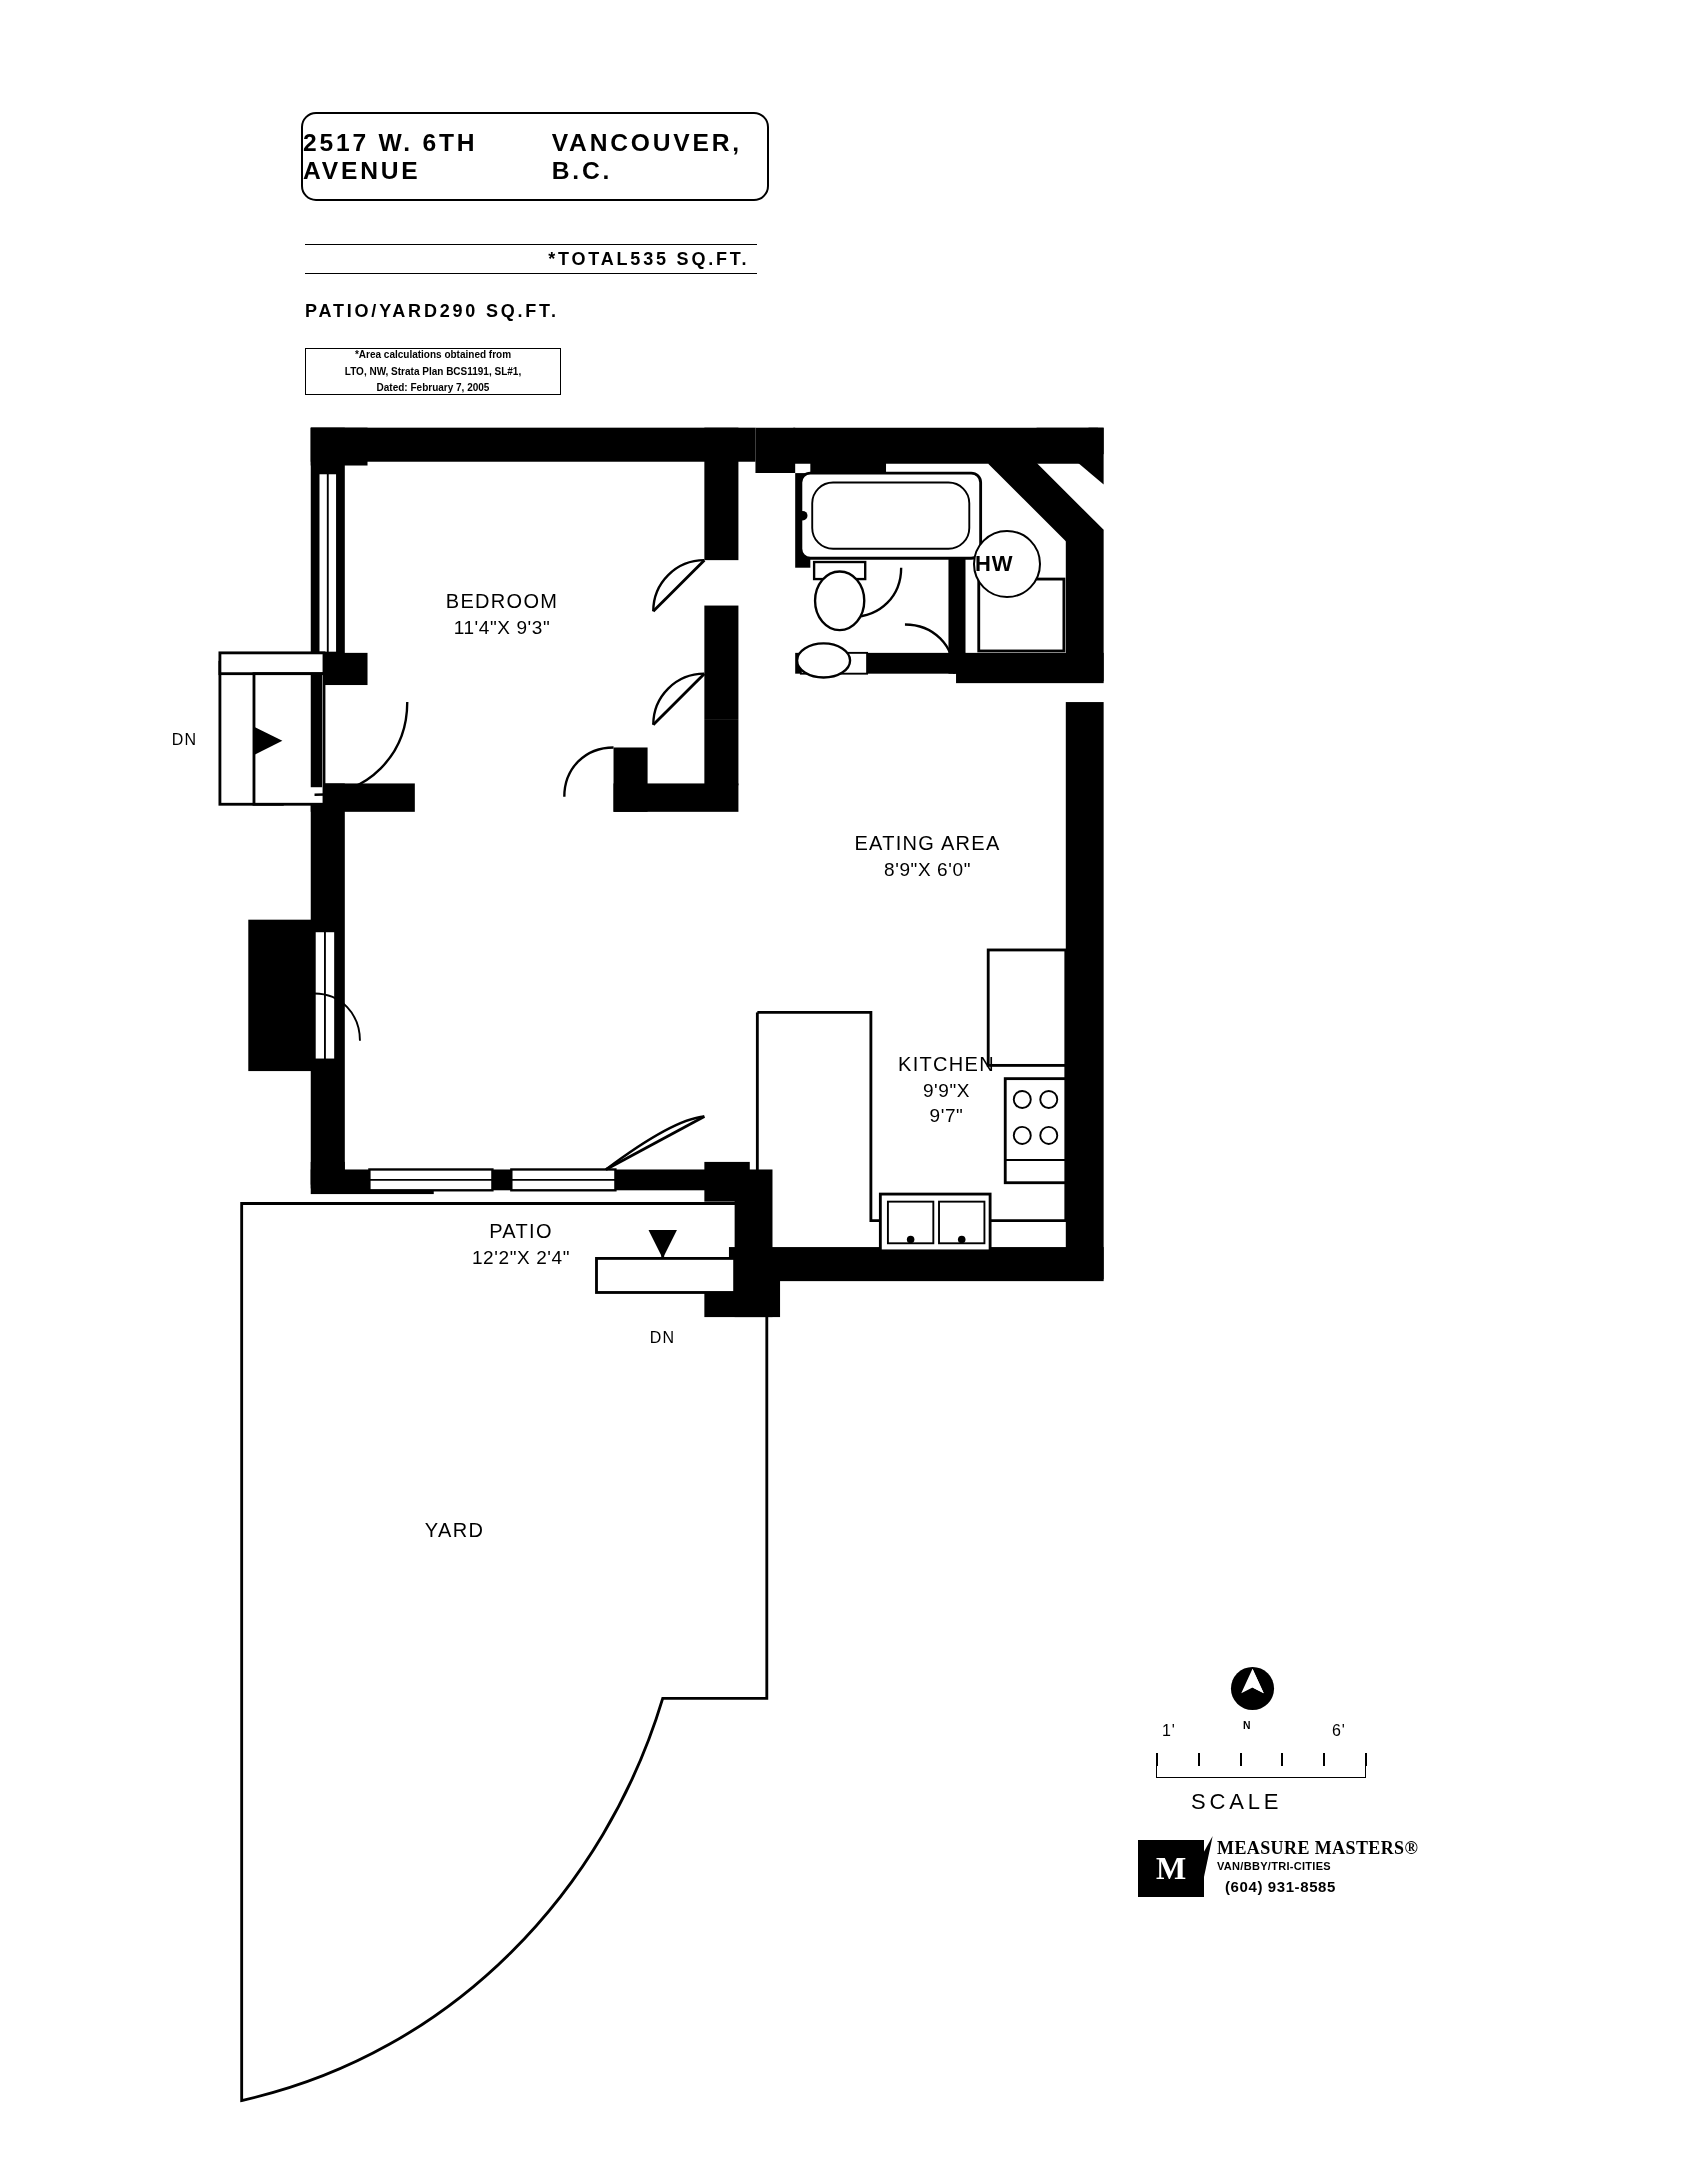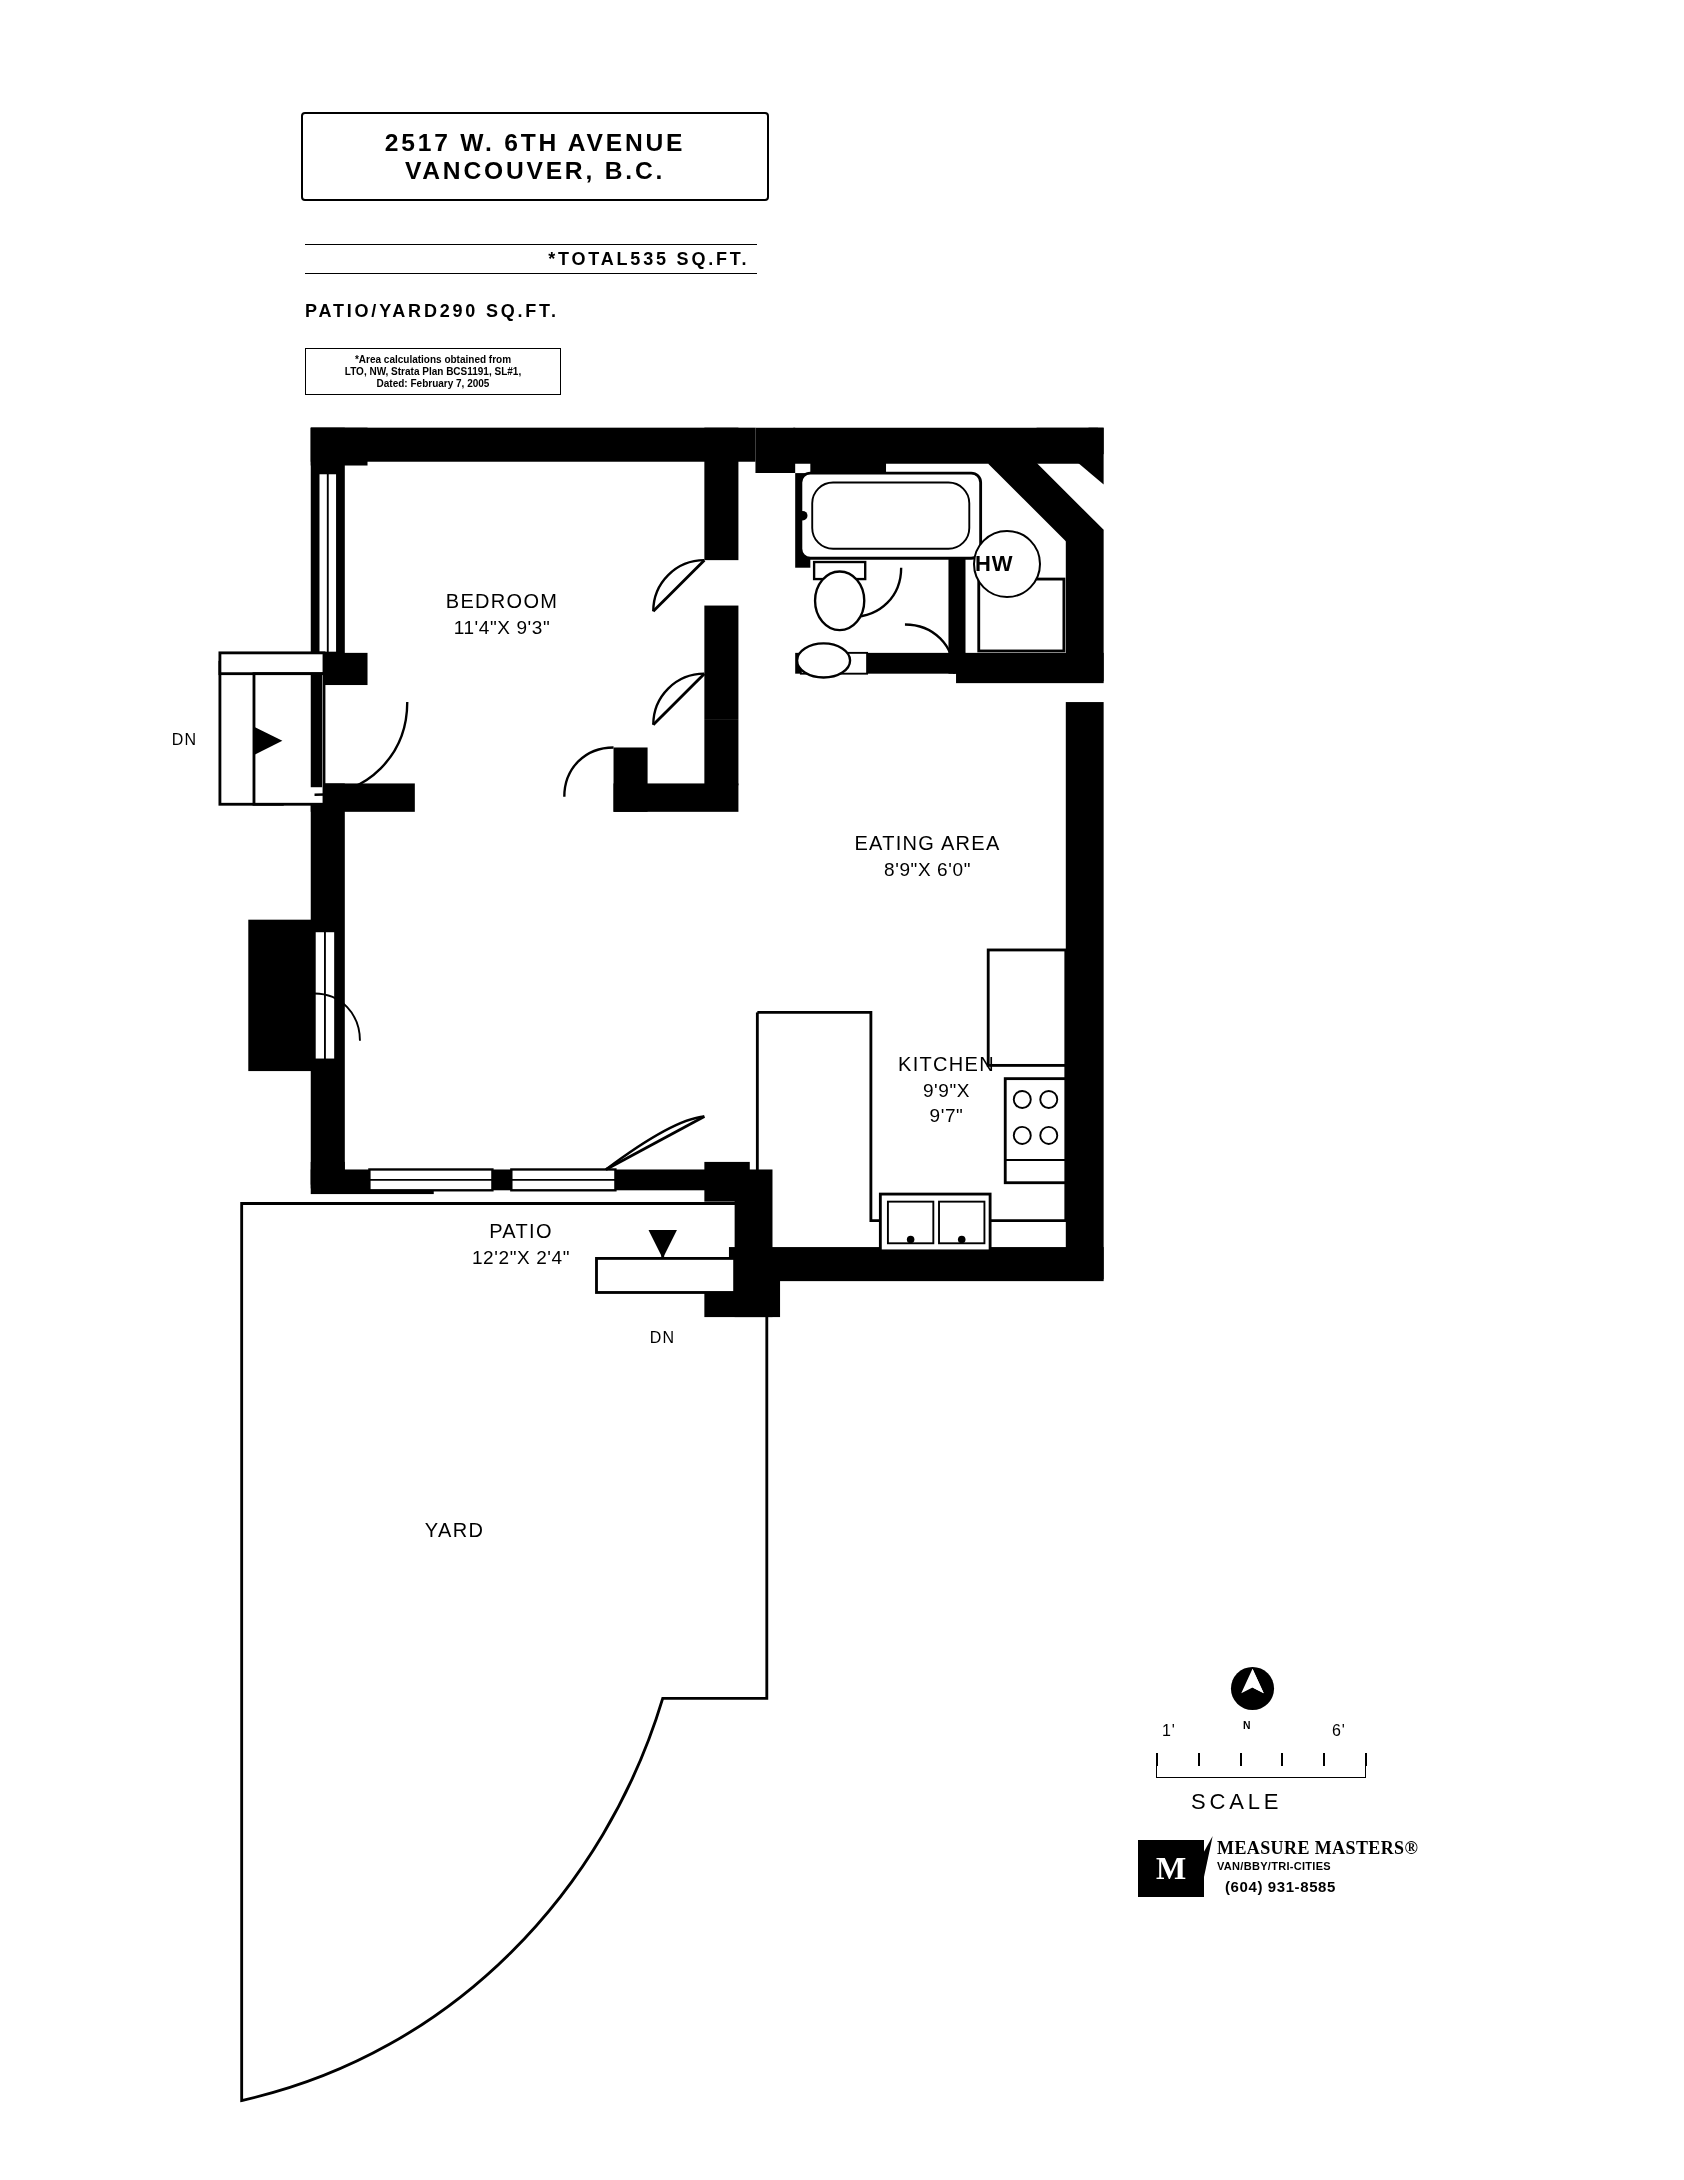--- a/index.html
+++ b/index.html
@@ -2,40 +2,40 @@
 <html style="font-size:15px"><head>
 <meta charset="utf-8">
 <style>
   html,body{margin:0;padding:0;background:#ffffff;}
   body{width:1685px;height:2180px;position:relative;font-family:"Liberation Sans",sans-serif;color:#000;}
   .sheet{position:absolute;inset:0;}
 
   
   .title-box{
     position:absolute;left:301px;top:112px;width:464px;height:85px;
-    border:2.8px solid #000;border-radius:4px;
-    display:flex;flex-direction:column;align-items:center;justify-content:center;
+    border:2.8px solid #000;border-radius:15px;
+    display:flex;flex-direction:row;align-items:center;justify-content:center;
     letter-spacing:1.9px;
   }
   .title-line{font-size:24.6px;font-weight:bold;line-height:28px;letter-spacing:2.8px;}
 
   .total-row{
     position:absolute;left:305px;top:244px;width:452px;height:30px;
     border-top:1.9px solid #000;border-bottom:1.9px solid #000;
     display:flex;align-items:center;justify-content:flex-end;
     padding:0 7.6px;box-sizing:border-box;font-size:18px;letter-spacing:2.8px;font-weight:bold;
   }
   .patio-row{
     position:absolute;left:305px;top:298px;width:452px;height:26.5px;
     display:flex;align-items:center;font-size:18px;letter-spacing:2.8px;font-weight:bold;
   }
   .note-box{
     position:absolute;left:305px;top:348px;width:256px;height:47px;
     border:1.4px solid #000;box-sizing:border-box;
-    display:flex;flex-direction:column;align-items:center;justify-content:center;
+    display:flex;flex-direction:column;align-items:center;justify-content:space-between;
     font-size:10px;line-height:12px;font-weight:bold;text-align:center;
   }
   .lbl{position:absolute;text-align:center;font-size:20px;letter-spacing:1.3px;line-height:25.6px;white-space:nowrap;}
   .lbl .d{font-size:19px;letter-spacing:0.6px;}
   .small{font-size:16px;letter-spacing:1.1px;}
 
   svg.plan{position:absolute;left:0;top:0;width:1685px;height:2180px;overflow:visible;}
   .north{position:absolute;left:1230px;top:1663px;width:45px;height:51px;}
   .north-lbl{position:absolute;left:1243px;top:1720px;font-size:10.4px;font-weight:bold;}
   .scale-bar{position:absolute;left:1156px;top:1753px;width:210px;height:24.6px;border:1.9px solid #000;border-top:none;box-sizing:border-box;}

